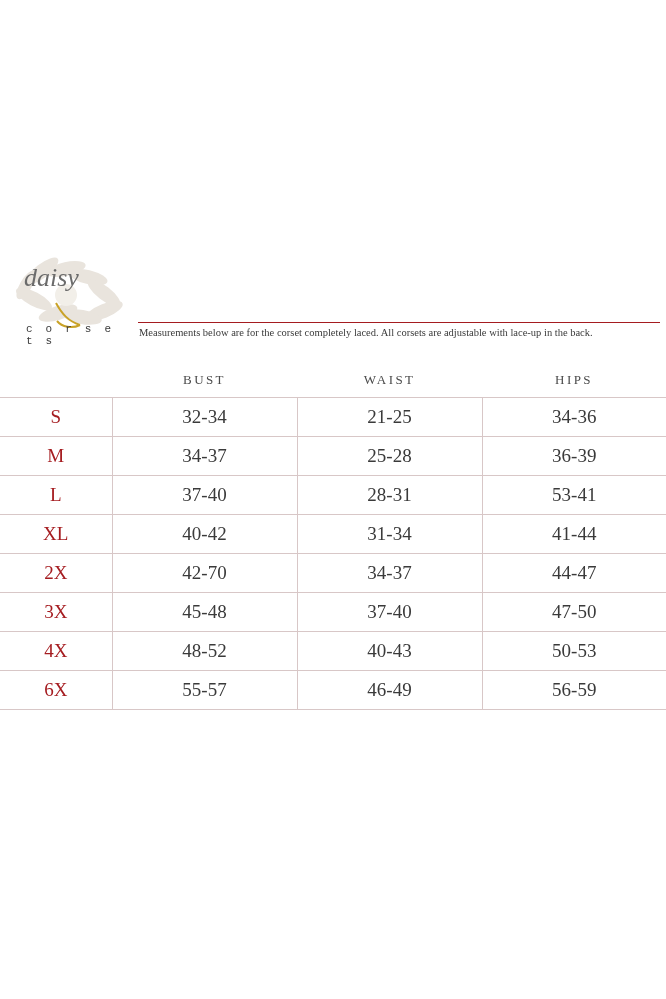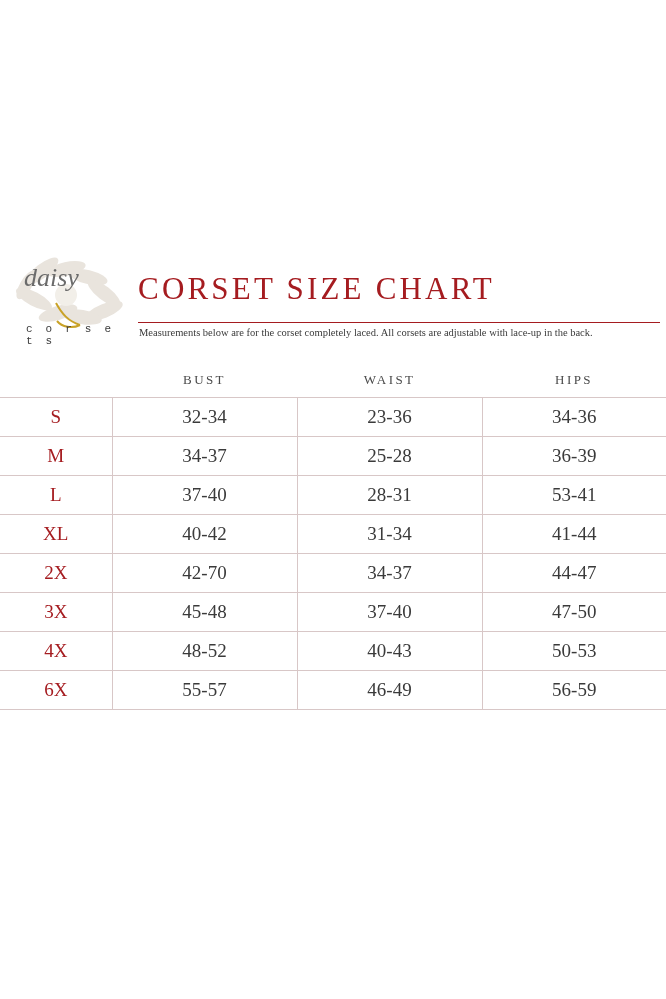--- a/index.html
+++ b/index.html
@@ -172,21 +172,20 @@
           <ellipse cx="18" cy="34" rx="16" ry="6" transform="rotate(-60 18 34)"></ellipse>
         </g>
         <circle cx="58" cy="44" r="11" fill="#f2efe9"></circle>
         <path d="M48 52 C54 63, 60 70, 72 74" stroke="#c9a227" stroke-width="2" fill="none"></path>
         <path d="M72 74 C64 78, 54 76, 49 70" stroke="#c9a227" stroke-width="2" fill="none"></path>
       </svg>
       <div class="logo-word">daisy</div>
       <div class="logo-sub">c o r s e t s</div>
     </div>
 
-    <div class="title">CORSET SIZE CHART</div>
     <div class="title-rule"></div>
     <div class="subtitle">Measurements below are for the corset completely laced.  All corsets are adjustable with lace-up in the back.</div>
   </div>
 
   <div class="table-wrap">
     <table class="size-chart">
       <colgroup>
         <col class="c-size">
           <col class="c-bust">
           <col class="c-waist">
@@ -197,21 +196,21 @@
           <th class="blank"></th>
           <th>BUST</th>
           <th>WAIST</th>
           <th>HIPS</th>
         </tr>
       </thead>
       <tbody>
         <tr>
           <td class="size-cell">S</td>
           <td>32-34</td>
-          <td>23-36</td>
+          <td>21-25</td>
           <td class="last-col">34-36</td>
         </tr>
         <tr>
           <td class="size-cell">M</td>
           <td>34-37</td>
           <td>25-28</td>
           <td class="last-col">36-39</td>
         </tr>
         <tr>
           <td class="size-cell">L</td>

